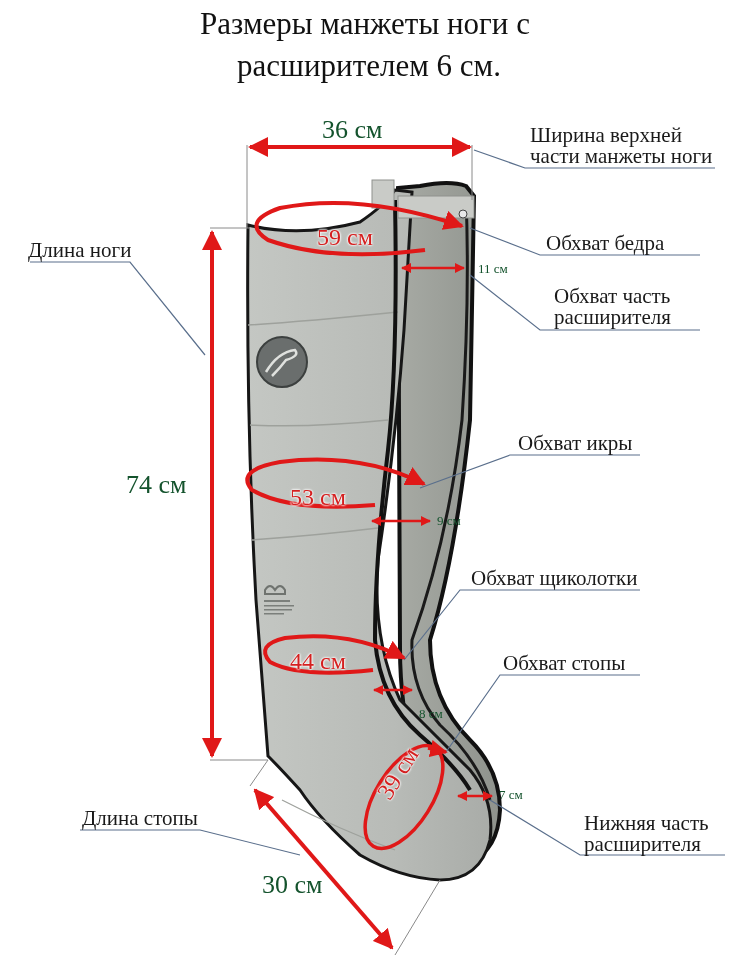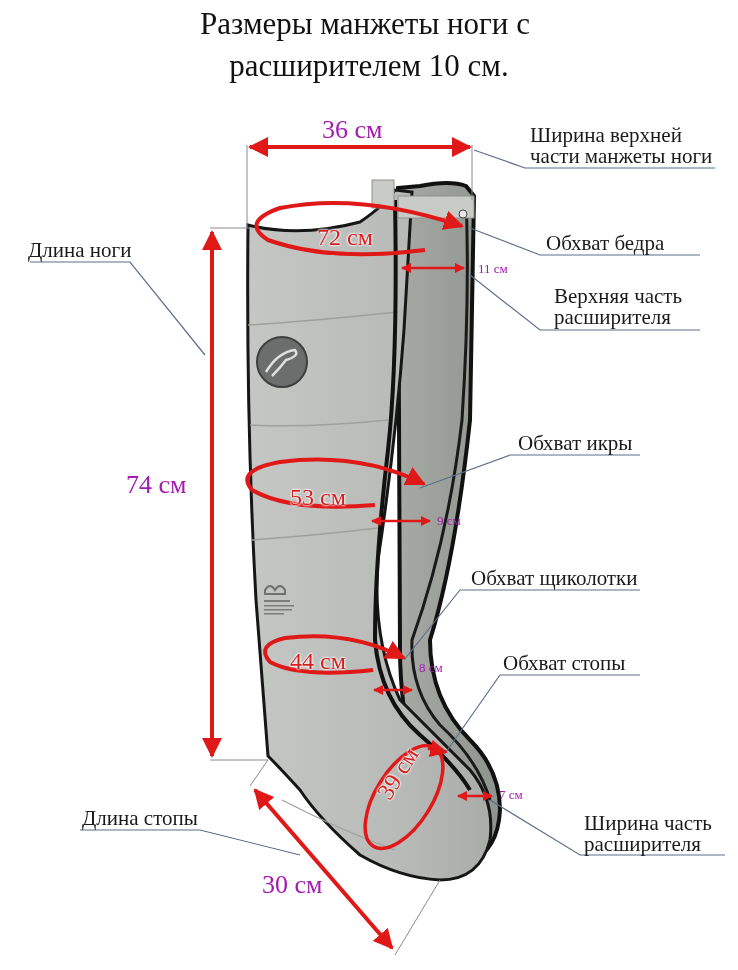--- a/index.html
+++ b/index.html
@@ -2,30 +2,30 @@
 <html><head>
 <meta charset="utf-8">
 <style>
   html, body { margin: 0; padding: 0; background: #ffffff; }
   body { width: 738px; height: 970px; position: relative; overflow: hidden; font-family: "Liberation Serif", "DejaVu Serif", serif; }
   .title { position: absolute; left: 0; width: 738px; text-align: center; color: #111; font-size: 31px; line-height: 40px; }
   .title.l1 { top: 4px; left: -4px; }
   .title.l2 { top: 46px; left: 0px; }
   svg.art { position: absolute; left: 0; top: 0; }
   .lbl { position: absolute; color: #1a1a1a; font-size: 21px; line-height: 20px; white-space: nowrap; }
-  .meas { position: absolute; color: #a21caf; white-space: nowrap; }
+  .meas { position: absolute; color: #14532d; white-space: nowrap; }
   .meas.big { font-size: 26px; }
   .meas.small { font-size: 13px; }
   .meas.ring { font-size: 24px; color: #d42020; text-shadow: 0 0 2px #fff, 0 0 2px #fff, 0 0 3px #fff; }
 </style>
 </head>
 <body>
 
 <div class="title l1">Размеры манжеты ноги с</div>
-<div class="title l2">расширителем 10 см.</div>
+<div class="title l2">расширителем 6 см.</div>
 
 <svg class="art" width="738" height="970" viewBox="0 0 738 970">
   <defs>
     <linearGradient id="gLeg" x1="0" y1="0" x2="1" y2="0">
       <stop offset="0" stop-color="#c4c7c3"></stop>
       <stop offset="0.6" stop-color="#b8bbb7"></stop>
       <stop offset="1" stop-color="#a9aca8"></stop>
     </linearGradient>
     <linearGradient id="gExt" x1="0" y1="0" x2="1" y2="0">
       <stop offset="0" stop-color="#a7aaa4"></stop>
@@ -111,35 +111,35 @@
     <path d="M428,748 L446,752" stroke-width="3.5" marker-end="url(#arrH)"></path>
 
     <line x1="402" y1="268" x2="464" y2="268" stroke-width="2.5" marker-start="url(#arrS)" marker-end="url(#arrS)"></line>
     <line x1="372" y1="521" x2="430" y2="521" stroke-width="2.5" marker-start="url(#arrS)" marker-end="url(#arrS)"></line>
     <line x1="374" y1="690" x2="412" y2="690" stroke-width="2.5" marker-start="url(#arrS)" marker-end="url(#arrS)"></line>
     <line x1="458" y1="796" x2="492" y2="796" stroke-width="2.5" marker-start="url(#arrS)" marker-end="url(#arrS)"></line>
   </g>
 </svg>
 
 <div class="meas big" style="left:322px; top:115px;">36 см</div>
-<div class="meas ring" style="left:317px; top:224px;">72 см</div>
+<div class="meas ring" style="left:317px; top:224px;">59 см</div>
 <div class="meas small" style="left:478px; top:261px;">11 см</div>
 <div class="meas big" style="left:126px; top:470px;">74 см</div>
 <div class="meas ring" style="left:290px; top:484px;">53 см</div>
 <div class="meas small" style="left:437px; top:513px;">9 см</div>
 <div class="meas ring" style="left:290px; top:648px;">44 см</div>
-<div class="meas small" style="left:419px; top:660px;">8 см</div>
+<div class="meas small" style="left:419px; top:706px;">8 см</div>
 <div class="meas ring" style="left:372px; top:790px; transform: rotate(-58deg); transform-origin: left top;">39 см</div>
 <div class="meas small" style="left:499px; top:787px;">7 см</div>
 <div class="meas big" style="left:262px; top:870px;">30 см</div>
 
 <div class="lbl" style="left:530px; top:125px;">Ширина верхней</div>
 <div class="lbl" style="left:530px; top:146px;">части манжеты ноги</div>
 <div class="lbl" style="left:546px; top:233px;">Обхват бедра</div>
-<div class="lbl" style="left:554px; top:286px;">Верхняя часть</div>
+<div class="lbl" style="left:554px; top:286px;">Обхват часть</div>
 <div class="lbl" style="left:554px; top:307px;">расширителя</div>
 <div class="lbl" style="left:28px; top:240px;">Длина ноги</div>
 <div class="lbl" style="left:518px; top:433px;">Обхват икры</div>
 <div class="lbl" style="left:460px; top:568px;margin-left:11px;">Обхват щиколотки</div>
 <div class="lbl" style="left:503px; top:653px;font-family:Liberation Serif, serif;">Обхват стопы</div>
 <div class="lbl" style="left:82px; top:808px;">Длина стопы</div>
-<div class="lbl" style="left:584px; top:813px;">Ширина часть</div>
+<div class="lbl" style="left:584px; top:813px;">Нижняя часть</div>
 <div class="lbl" style="left:584px; top:834px;">расширителя</div>
 
 </body></html>

